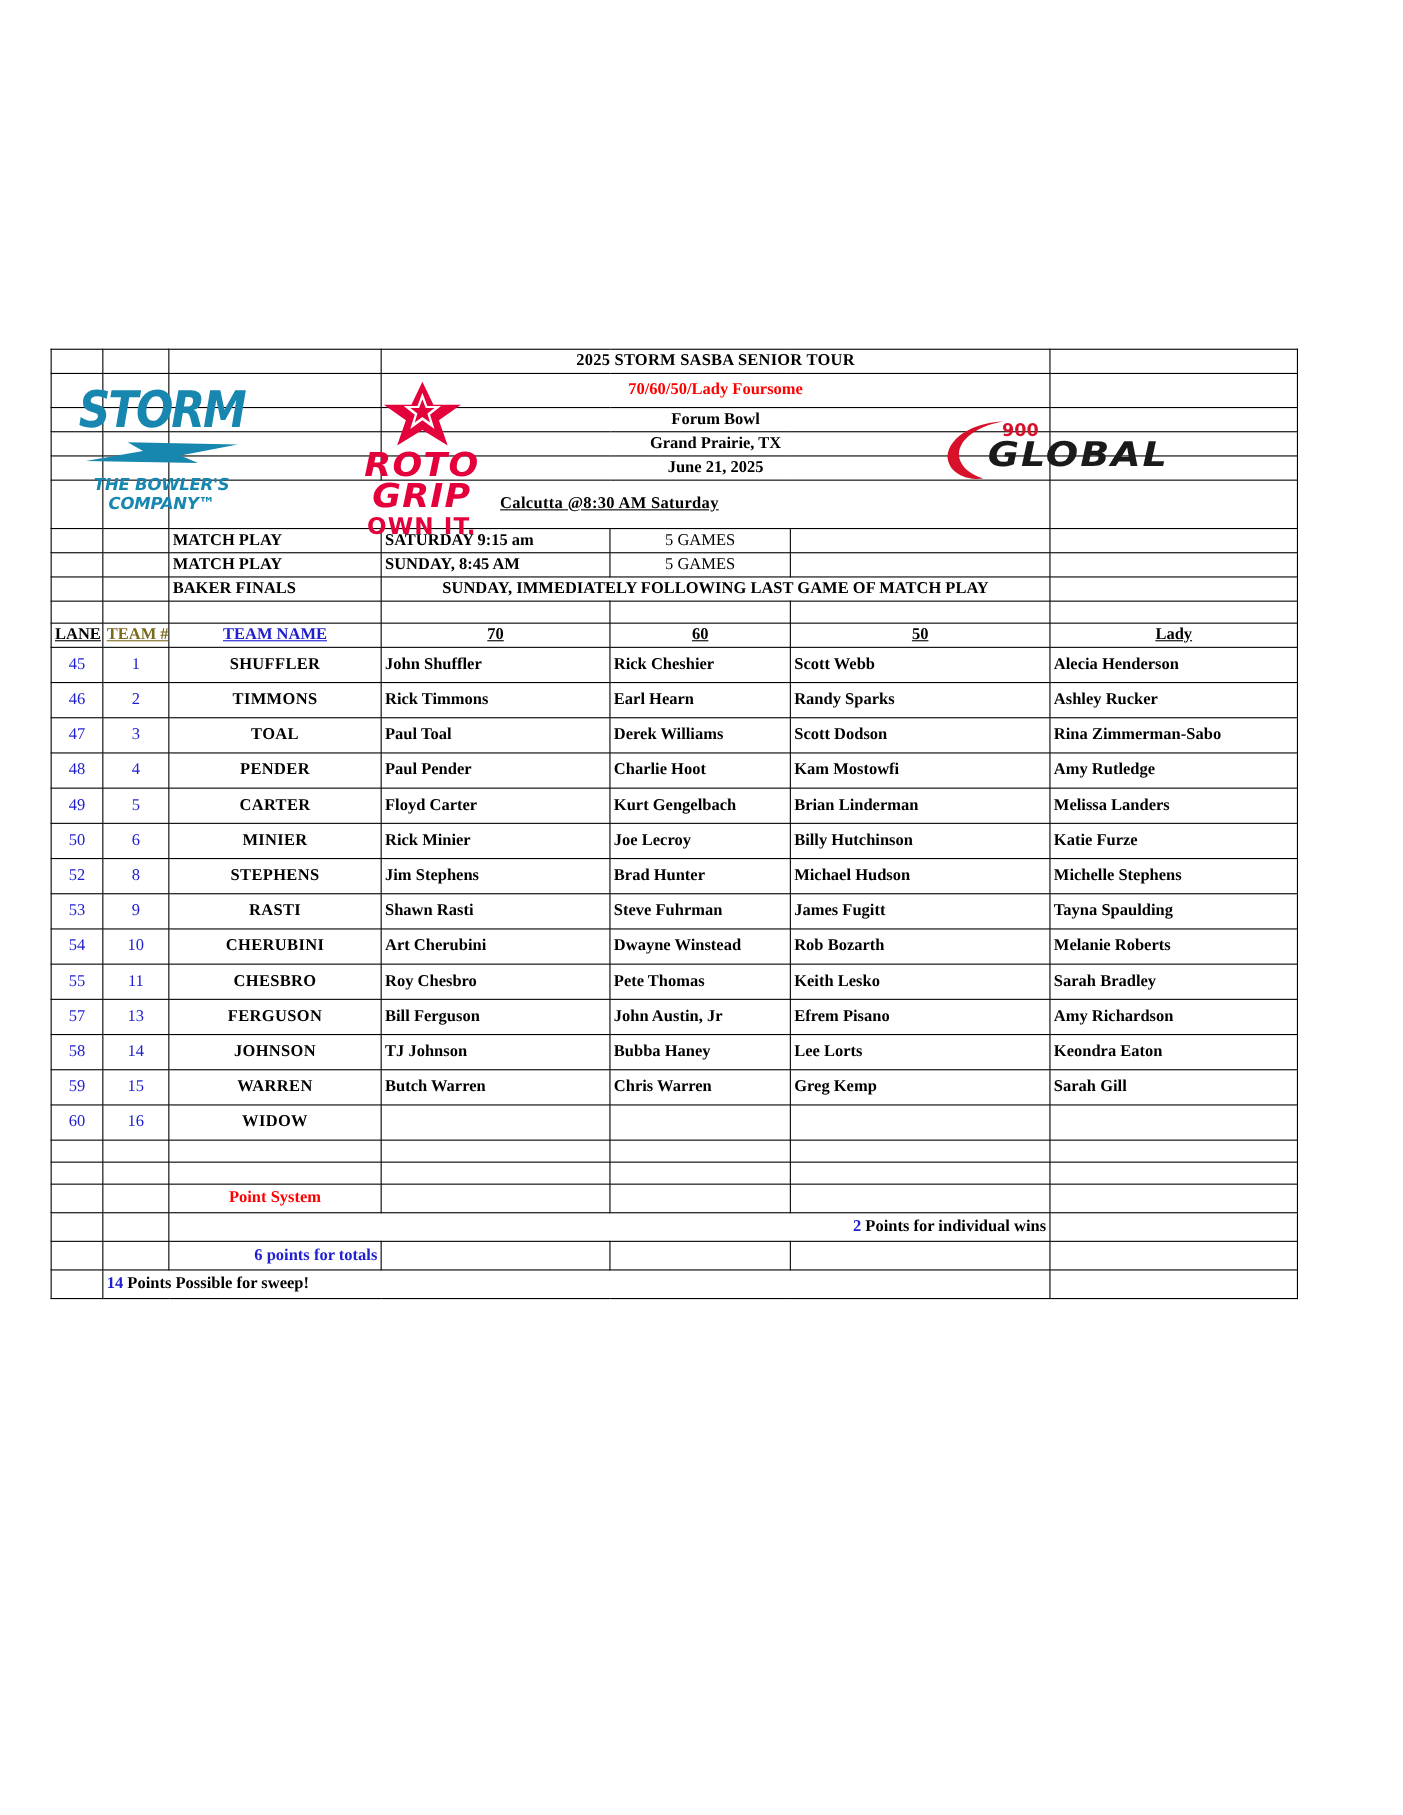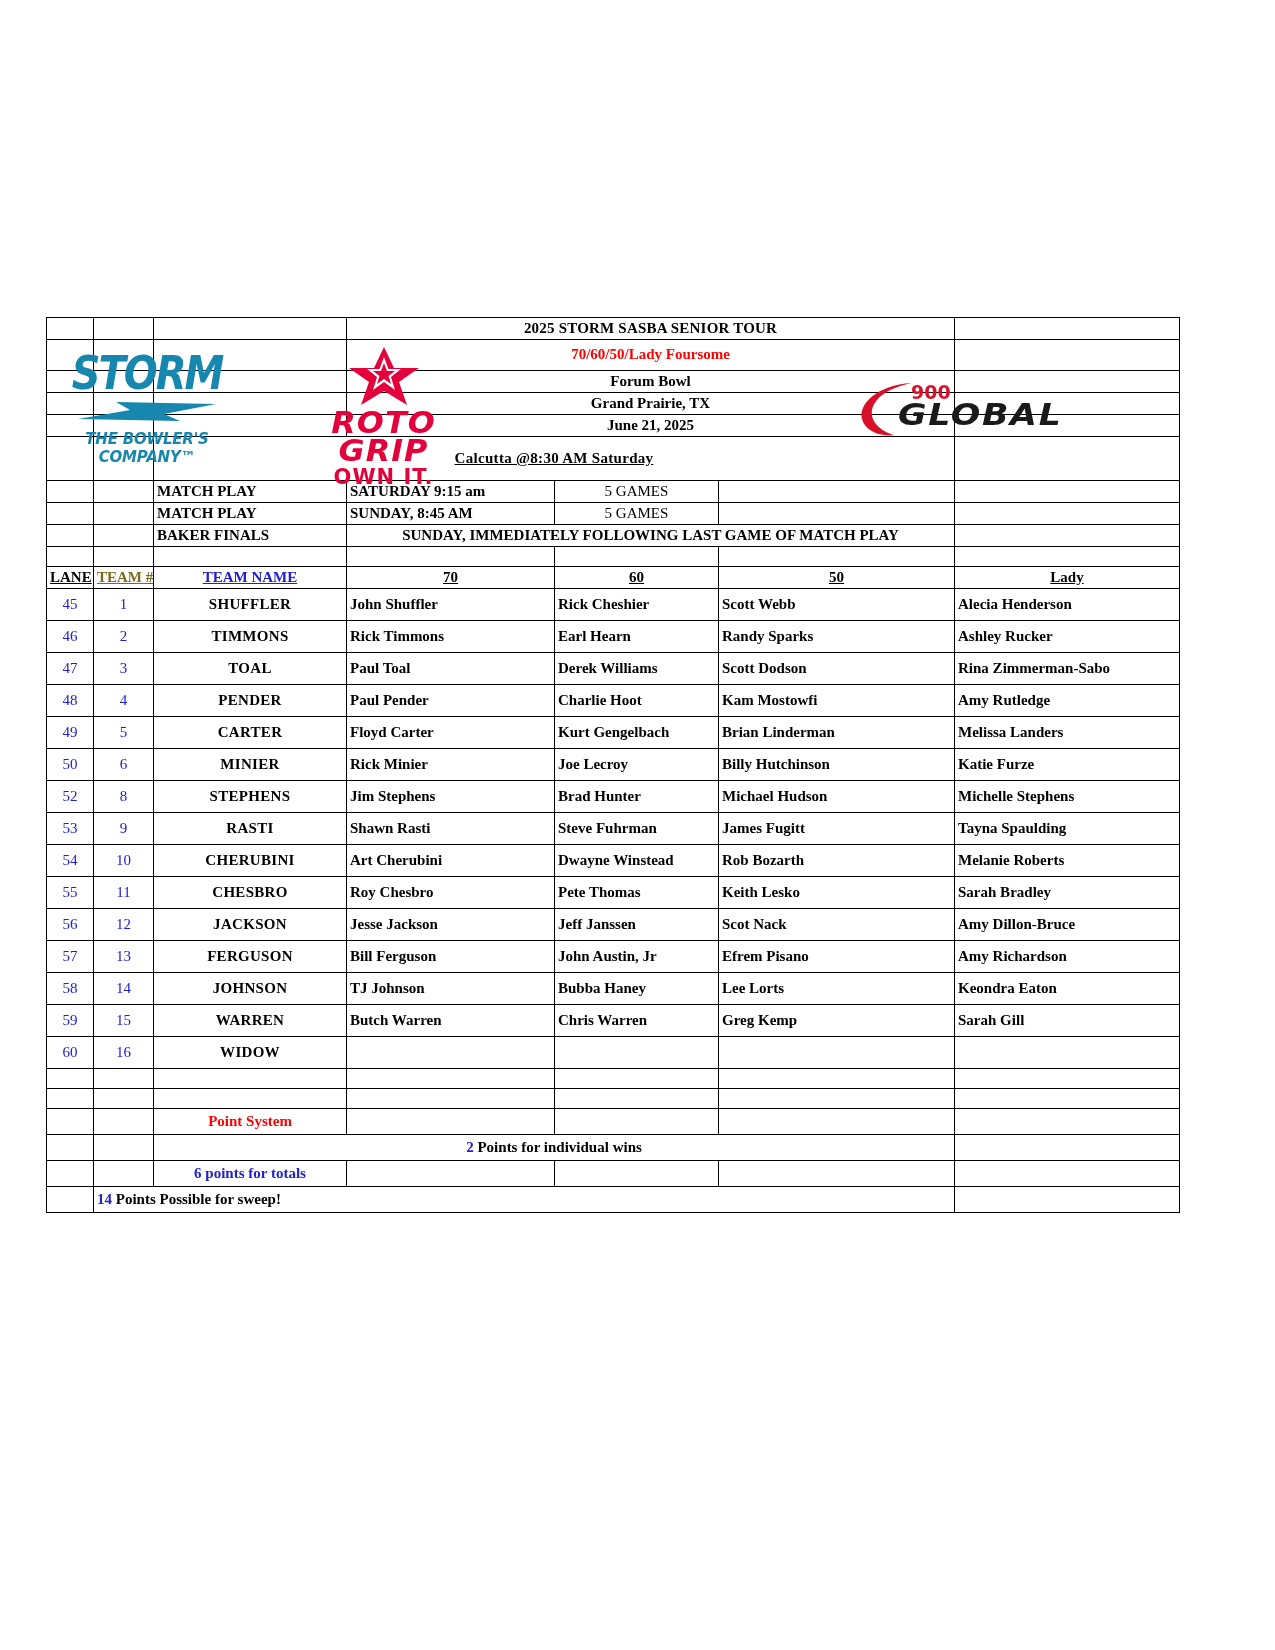--- a/index.html
+++ b/index.html
@@ -145,21 +145,21 @@
     top: 62px;
     width: 250px;
     pointer-events: none;
   }
   .global-900 {
     position: absolute;
     left: 57px;
     top: 2px;
     font-family: "DejaVu Sans", sans-serif;
     font-weight: bold;
-    font-size: 19px;
+    font-size: 16px;
     color: #d8112a;
   }
   .global-word {
     position: absolute;
     left: 44px;
     top: 17px;
     font-family: "DejaVu Sans", sans-serif;
     font-weight: bold;
     font-style: italic;
     font-size: 31px;
@@ -229,21 +229,21 @@
   }
 
   
   .pts-title {
     text-align: center;
     font-weight: bold;
     font-size: 17px;
     color: #ff0000;
   }
   .pts-line {
-    text-align: center;
+    text-align: right;
     font-weight: bold;
     font-size: 17px;
     padding-left: 5px;
   }
   .pts-line .num { color: #2020d0; }
   .pts-all-blue { color: #2020d0; }
   .pts-sweep { text-align: left; font-weight: bold; font-size: 17px; padding-left: 6px; }
   tr.ptsrow td { height: 25px; }
   tr.blankrow td { height: 19px; }
 </style>
@@ -488,29 +488,20 @@
       <tr class="datarow">
         <td class="edge-left cell-lane">55</td>
         <td class="cell-teamno">11</td>
         <td class="cell-teamname">CHESBRO</td>
         <td class="cell-player">Roy Chesbro</td>
         <td class="cell-player">Pete Thomas</td>
         <td class="cell-player">Keith Lesko</td>
         <td class="edge-right cell-player">Sarah Bradley</td>
       </tr>
       <tr class="datarow">
-        <td class="edge-left cell-lane">56</td>
-        <td class="cell-teamno">12</td>
-        <td class="cell-teamname">JACKSON</td>
-        <td class="cell-player">Jesse Jackson</td>
-        <td class="cell-player">Jeff Janssen</td>
-        <td class="cell-player">Scot Nack</td>
-        <td class="edge-right cell-player">Amy Dillon-Bruce</td>
-      </tr>
-      <tr class="datarow">
         <td class="edge-left cell-lane">57</td>
         <td class="cell-teamno">13</td>
         <td class="cell-teamname">FERGUSON</td>
         <td class="cell-player">Bill Ferguson</td>
         <td class="cell-player">John Austin, Jr</td>
         <td class="cell-player">Efrem Pisano</td>
         <td class="edge-right cell-player">Amy Richardson</td>
       </tr>
       <tr class="datarow">
         <td class="edge-left cell-lane">58</td>

